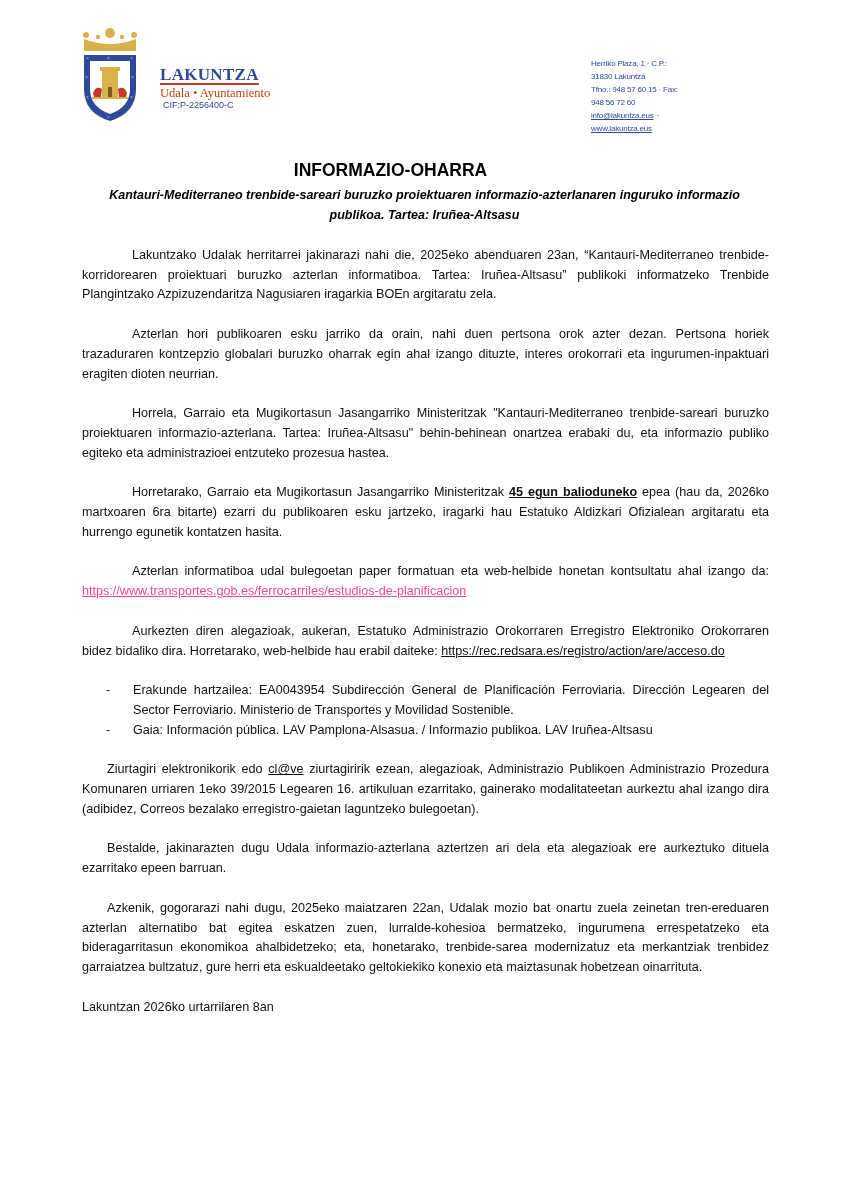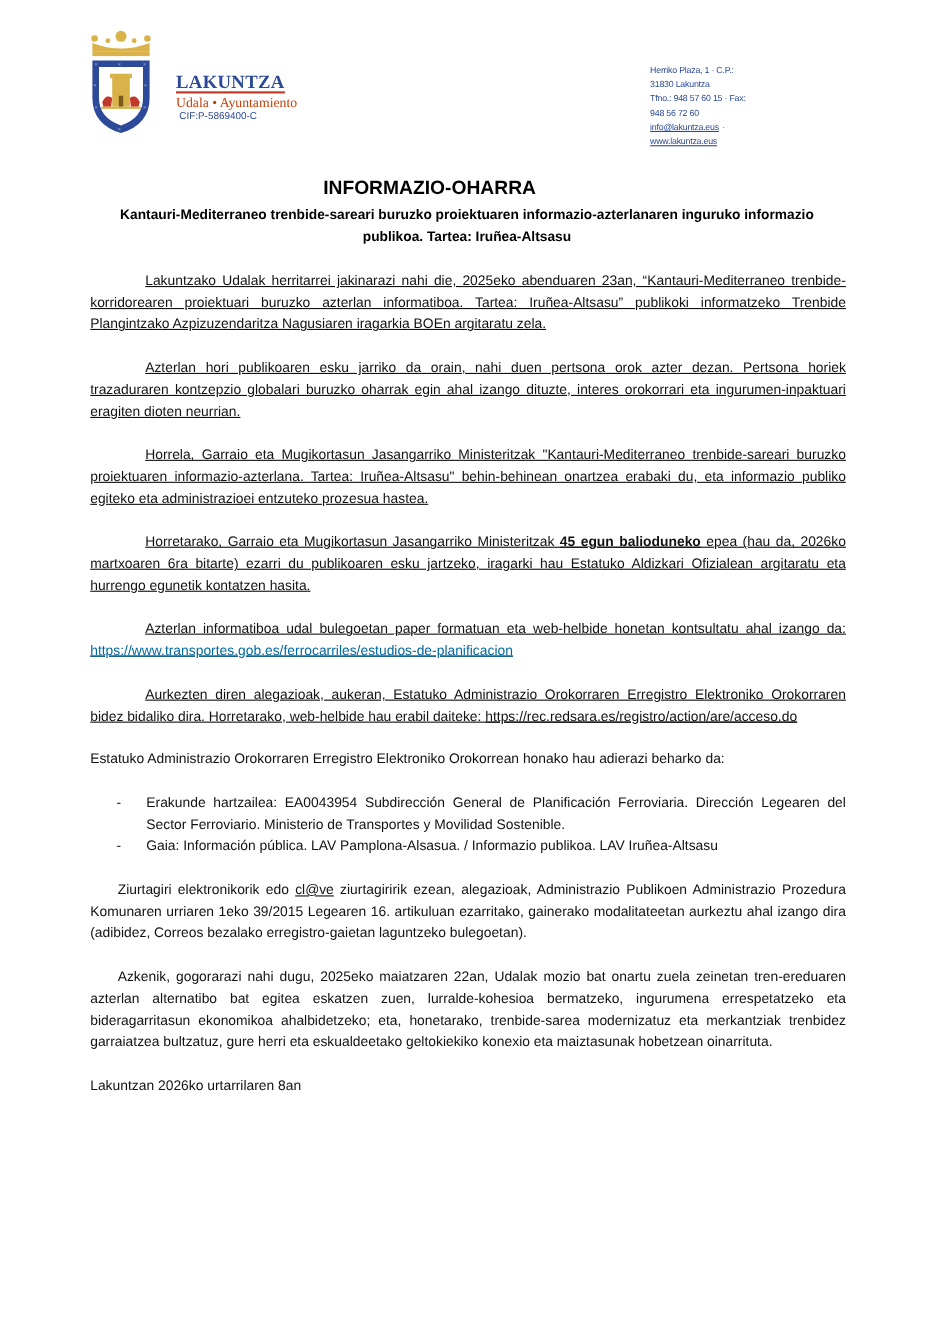--- a/index.html
+++ b/index.html
@@ -8,27 +8,27 @@
   .logo { position:absolute; left:80px; top:27px; width:60px; height:96px; }
   .brand { position:absolute; left:160px; top:66px; }
   .brand-name { font-family:"Liberation Serif", serif; font-size:17px; font-weight:bold; color:#2d4a9a; letter-spacing:0.3px; border-bottom:2px solid #c0392b; padding-bottom:0px; line-height:17px; display:inline-block; }
   .brand-sub { font-family:"Liberation Serif", serif; font-size:12.5px; color:#c2410c; margin-top:1px; line-height:14px; }
   .brand-cif { font-size:9px; color:#2d4a9a; line-height:11px; margin-left:3px; }
   .contact { position:absolute; left:591px; top:57px; font-size:8px; color:#2d4a9a; line-height:13px; letter-spacing:-0.2px; }
   .contact a { color:#2d4a9a; text-decoration:underline; }
   .contact .sep { margin:0 3px; }
 
   .title { position:absolute; left:0; width:781px; top:160px; text-align:center; font-size:17.5px; font-weight:bold; color:#000; }
-  .subtitle { position:absolute; left:100px; width:649px; top:185px; text-align:center; font-size:12.5px; font-weight:bold; line-height:20px; color:#000; }
+  .subtitle { position:absolute; left:100px; width:649px; top:185px; text-align:center; font-size:12.5px; font-weight:bold; line-height:20px; color:#000;font-style:italic; }
 
   .body { position:absolute; left:82px; width:687px; top:246px; font-size:12.6px; line-height:19.7px; color:#111; }
   .para { text-align:justify; margin:0 0 20px 0; }
-  .ind { text-indent:50px;text-decoration:underline; }
+  .ind { text-indent:50px; }
   .ind2 { text-indent:25px; }
-  .doc-link { color:#0369a1; text-decoration:underline; }
+  .doc-link { color:#ec4899; text-decoration:underline; }
   .doc-link.dark { color:#111; }
   .hl { font-weight:bold; text-decoration:underline; }
   ul.bullets { list-style:none; margin:0 0 20px 0; padding:0; }
   ul.bullets li { position:relative; padding-left:51px; text-align:justify; }
   ul.bullets li .dash { position:absolute; left:24px; top:0; }
   .signoff { margin-top:0; }
 </style>
 </head>
 <body>
 
@@ -63,21 +63,21 @@
     <rect x="28" y="60" width="4" height="10" fill="#7a5a1a"></rect>
 
     <path d="M13 66 Q16 58 22 62 L21 70 L14 70 Z" fill="#c0392b"></path>
     <path d="M47 66 Q44 58 38 62 L39 70 L46 70 Z" fill="#c0392b"></path>
     <rect x="12" y="70" width="36" height="2" fill="#d9b24a"></rect>
   </svg>
 
   <div class="brand">
     <div class="brand-name">LAKUNTZA</div>
     <div class="brand-sub">Udala • Ayuntamiento</div>
-    <div class="brand-cif">CIF:P-5869400-C</div>
+    <div class="brand-cif">CIF:P-2256400-C</div>
   </div>
 
   <div class="contact">
     <div>Herriko Plaza, 1 · C.P.: 31830 Lakuntza</div>
     <div>Tfno.: 948 57 60 15 · Fax: 948 56 72 60</div>
     <div>
       <a>info@lakuntza.eus</a><span class="sep">·</span>
       <a>www.lakuntza.eus</a>
     </div>
   </div>
@@ -86,21 +86,21 @@
 <div class="title">INFORMAZIO-OHARRA</div>
 <div class="subtitle">Kantauri-Mediterraneo trenbide-sareari buruzko proiektuaren informazio-azterlanaren inguruko informazio publikoa. Tartea: Iruñea-Altsasu</div>
 
 <div class="body">
   <p class="para ind">Lakuntzako Udalak herritarrei jakinarazi nahi die, 2025eko abenduaren 23an, “Kantauri-Mediterraneo trenbide-korridorearen proiektuari buruzko azterlan informatiboa. Tartea: Iruñea-Altsasu” publikoki informatzeko Trenbide Plangintzako Azpizuzendaritza Nagusiaren iragarkia BOEn argitaratu zela.</p>
   <p class="para ind">Azterlan hori publikoaren esku jarriko da orain, nahi duen pertsona orok azter dezan. Pertsona horiek trazaduraren kontzepzio globalari buruzko oharrak egin ahal izango dituzte, interes orokorrari eta ingurumen-inpaktuari eragiten dioten neurrian.</p>
   <p class="para ind">Horrela, Garraio eta Mugikortasun Jasangarriko Ministeritzak "Kantauri-Mediterraneo trenbide-sareari buruzko proiektuaren informazio-azterlana. Tartea: Iruñea-Altsasu" behin-behinean onartzea erabaki du, eta informazio publiko egiteko eta administrazioei entzuteko prozesua hastea.</p>
   <p class="para ind"><span>Horretarako, Garraio eta Mugikortasun Jasangarriko Ministeritzak </span><span class="hl">45 egun balioduneko</span><span> epea (hau da, 2026ko martxoaren 6ra bitarte)  ezarri du publikoaren esku jartzeko, iragarki hau Estatuko Aldizkari Ofizialean argitaratu eta hurrengo egunetik kontatzen hasita.</span></p>
   <p class="para ind"><span>Azterlan informatiboa udal bulegoetan paper formatuan eta web-helbide honetan kontsultatu ahal izango da: </span><a class="doc-link">https://www.transportes.gob.es/ferrocarriles/estudios-de-planificacion</a></p>
   <p class="para ind"><span>Aurkezten diren alegazioak, aukeran, Estatuko Administrazio Orokorraren Erregistro Elektroniko Orokorraren bidez bidaliko dira. Horretarako, web-helbide hau erabil daiteke: </span><a class="doc-link dark">https://rec.redsara.es/registro/action/are/acceso.do</a></p>
-  <p class="para">Estatuko Administrazio Orokorraren Erregistro Elektroniko Orokorrean honako hau adierazi beharko da:</p>
   <ul class="bullets">
     <li><span class="dash">-</span><span>Erakunde hartzailea: EA0043954 Subdirección General de Planificación Ferroviaria. Dirección Legearen del Sector Ferroviario. Ministerio de Transportes y Movilidad Sostenible.</span></li>
     <li><span class="dash">-</span><span>Gaia: Información pública. LAV Pamplona-Alsasua. / Informazio publikoa. LAV Iruñea-Altsasu</span></li>
   </ul>
   <p class="para ind2"><span>Ziurtagiri elektronikorik edo </span><a class="doc-link dark">cl@ve</a><span> ziurtagiririk ezean, alegazioak, Administrazio Publikoen Administrazio Prozedura Komunaren urriaren 1eko 39/2015 Legearen 16. artikuluan ezarritako, gainerako modalitateetan aurkeztu ahal izango dira (adibidez, Correos bezalako erregistro-gaietan laguntzeko bulegoetan).</span></p>
+  <p class="para ind2">Bestalde, jakinarazten dugu Udala informazio-azterlana aztertzen ari dela eta alegazioak ere aurkeztuko dituela ezarritako epeen barruan.</p>
   <p class="para ind2">Azkenik, gogorarazi nahi dugu, 2025eko maiatzaren 22an, Udalak mozio bat onartu zuela zeinetan tren-ereduaren azterlan alternatibo bat egitea eskatzen zuen, lurralde-kohesioa bermatzeko, ingurumena errespetatzeko eta bideragarritasun ekonomikoa ahalbidetzeko; eta, honetarako, trenbide-sarea modernizatuz eta merkantziak trenbidez garraiatzea bultzatuz, gure herri eta eskualdeetako geltokiekiko konexio eta maiztasunak hobetzean oinarrituta.</p>
   <p class="para signoff">Lakuntzan  2026ko urtarrilaren 8an</p>
 </div>
 
 </body></html>

